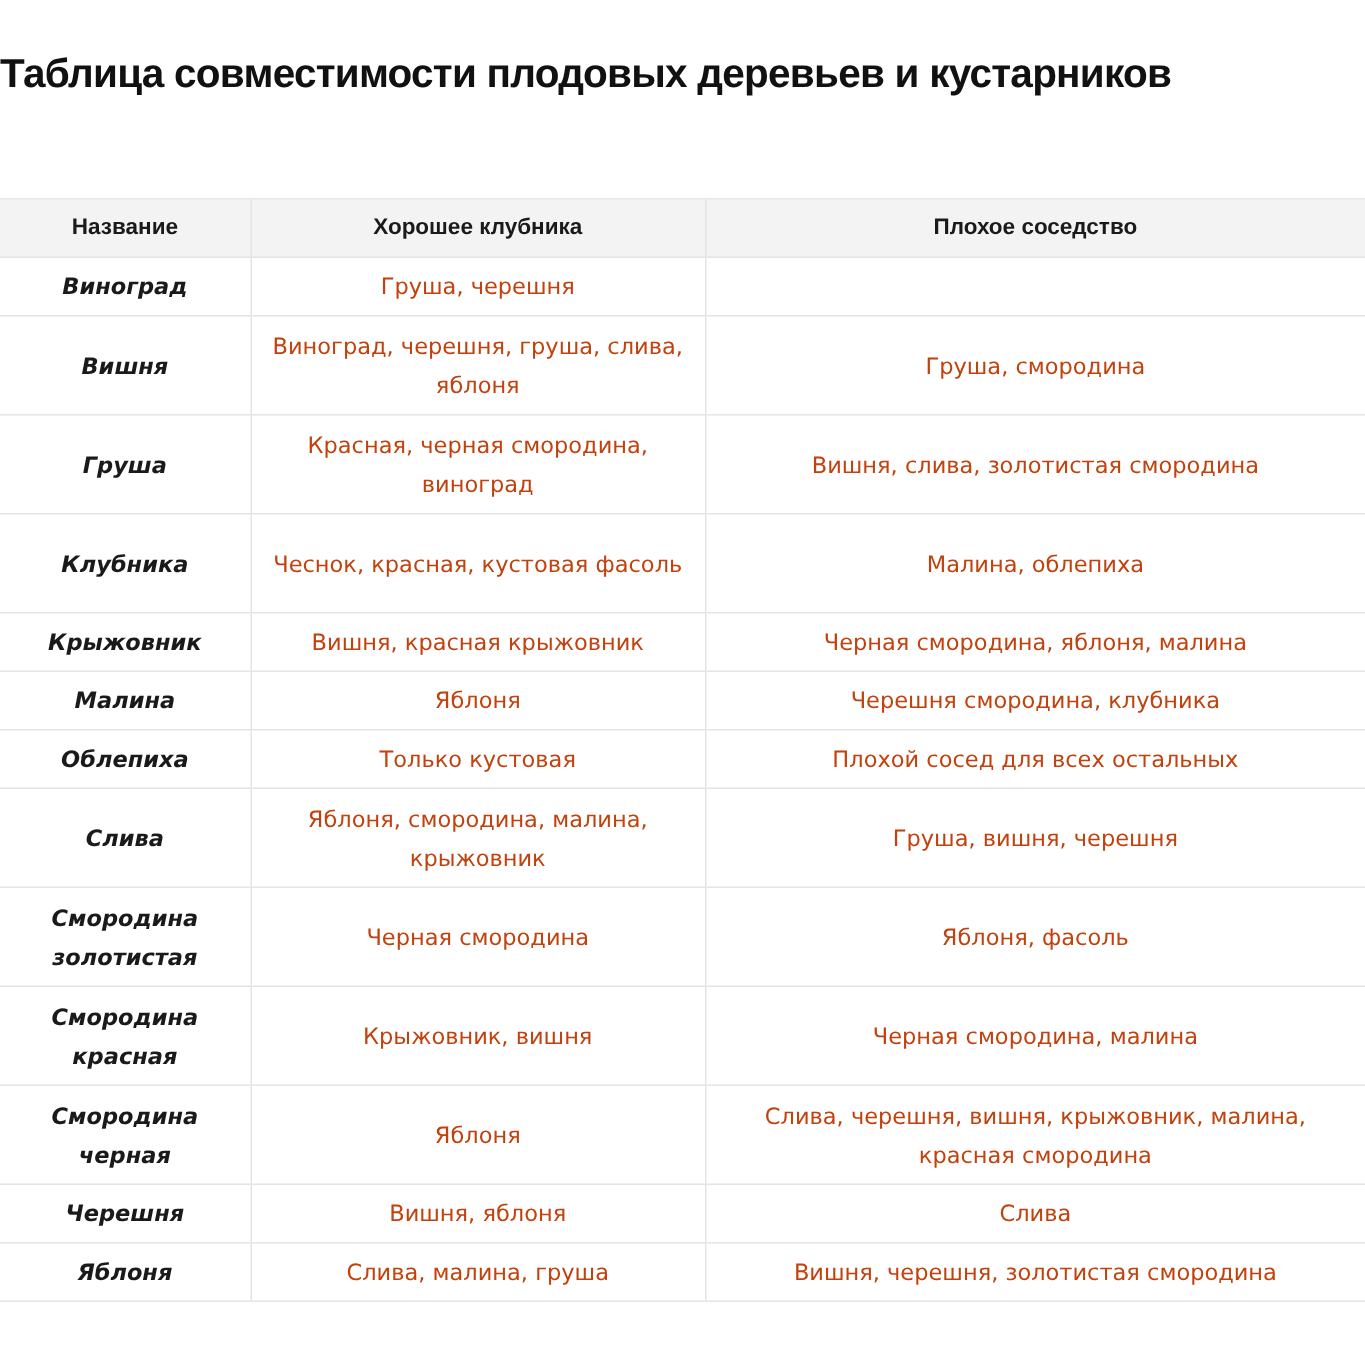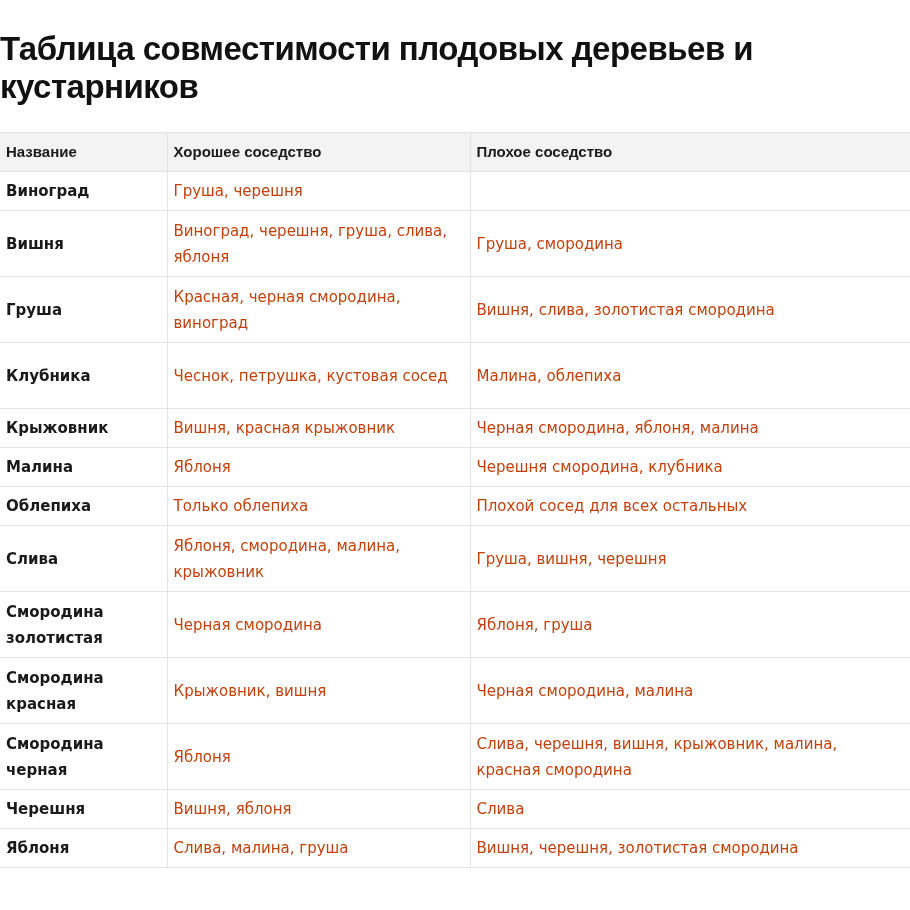--- a/index.html
+++ b/index.html
@@ -1,58 +1,58 @@
 <!DOCTYPE html>
 <html><head>
   <meta charset="utf-8">
   <style>
     html, body { margin: 0; padding: 0; background: #ffffff; }
     body { width: 910px; height: 910px; overflow: hidden; position: relative; font-family: "DejaVu Sans", sans-serif; color: #222; }
     .title {
       position: absolute; left: 0; top: 30px; width: 900px;
       font-family: "Liberation Sans", sans-serif; font-weight: bold;
-      font-size: 33px; line-height: 38px; color: #111; letter-spacing: -0.5px;
+      font-size: 27px; line-height: 38px; color: #111; letter-spacing: -0.5px;
     }
     table.compat {
       position: absolute; left: 0; top: 132px; width: 910px;
       border-collapse: collapse; table-layout: fixed;
     }
     table.compat col.c1 { width: 167px; }
     table.compat col.c2 { width: 303px; }
     table.compat col.c3 { width: 440px; }
     table.compat th, table.compat td {
       border-top: 1px solid #e4e4e4; border-bottom: 1px solid #e4e4e4;
-      text-align: left; vertical-align: middle; padding: 0 6px;
+      text-align: center; vertical-align: middle; padding: 0 6px;
       font-size: 15px; line-height: 26px;
     }
     table.compat th + th, table.compat td + td { border-left: 1px solid #e4e4e4; }
     table.compat thead th {
       background: #f3f3f3; height: 38px; font-weight: bold; font-size: 15px; color: #1a1a1a;
       font-family: "Liberation Sans", sans-serif;
     }
-    table.compat td.name { font-weight: bold; color: #1a1a1a; }
+    table.compat td.name { font-weight: bold; color: #1a1a1a; font-style: italic; }
     table.compat td { color: #c2410c; }
     tr.r1 td { height: 38px; }
     tr.r2 td { height: 65px; }
   </style>
 </head>
 <body>
 
 <div class="title">Таблица совместимости плодовых деревьев и кустарников</div>
 
 <table class="compat">
   <colgroup>
       <col class="c1">
       <col class="c2">
       <col class="c3">
     </colgroup>
   <thead>
     <tr>
       <th>Название</th>
-      <th>Хорошее соседство</th>
+      <th>Хорошее клубника</th>
       <th>Плохое соседство</th>
     </tr>
   </thead>
   <tbody>
     <tr class="r1">
       <td class="name">Виноград</td>
       <td>Груша, черешня</td>
       <td></td>
     </tr>
     <tr class="r2">
@@ -60,47 +60,47 @@
       <td>Виноград, черешня, груша, слива, яблоня</td>
       <td>Груша, смородина</td>
     </tr>
     <tr class="r2">
       <td class="name">Груша</td>
       <td>Красная, черная смородина, виноград</td>
       <td>Вишня, слива, золотистая смородина</td>
     </tr>
     <tr class="r2">
       <td class="name">Клубника</td>
-      <td>Чеснок, петрушка, кустовая сосед</td>
+      <td>Чеснок, красная, кустовая фасоль</td>
       <td>Малина, облепиха</td>
     </tr>
     <tr class="r1">
       <td class="name">Крыжовник</td>
       <td>Вишня, красная крыжовник</td>
       <td>Черная смородина, яблоня, малина</td>
     </tr>
     <tr class="r1">
       <td class="name">Малина</td>
       <td>Яблоня</td>
       <td>Черешня смородина, клубника</td>
     </tr>
     <tr class="r1">
       <td class="name">Облепиха</td>
-      <td>Только облепиха</td>
+      <td>Только кустовая</td>
       <td>Плохой сосед для всех остальных</td>
     </tr>
     <tr class="r2">
       <td class="name">Слива</td>
       <td>Яблоня, смородина, малина, крыжовник</td>
       <td>Груша, вишня, черешня</td>
     </tr>
     <tr class="r2">
       <td class="name">Смородина золотистая</td>
       <td>Черная смородина</td>
-      <td>Яблоня, груша</td>
+      <td>Яблоня, фасоль</td>
     </tr>
     <tr class="r2">
       <td class="name">Смородина красная</td>
       <td>Крыжовник, вишня</td>
       <td>Черная смородина, малина</td>
     </tr>
     <tr class="r2">
       <td class="name">Смородина черная</td>
       <td>Яблоня</td>
       <td>Слива, черешня, вишня, крыжовник, малина, красная смородина</td>

